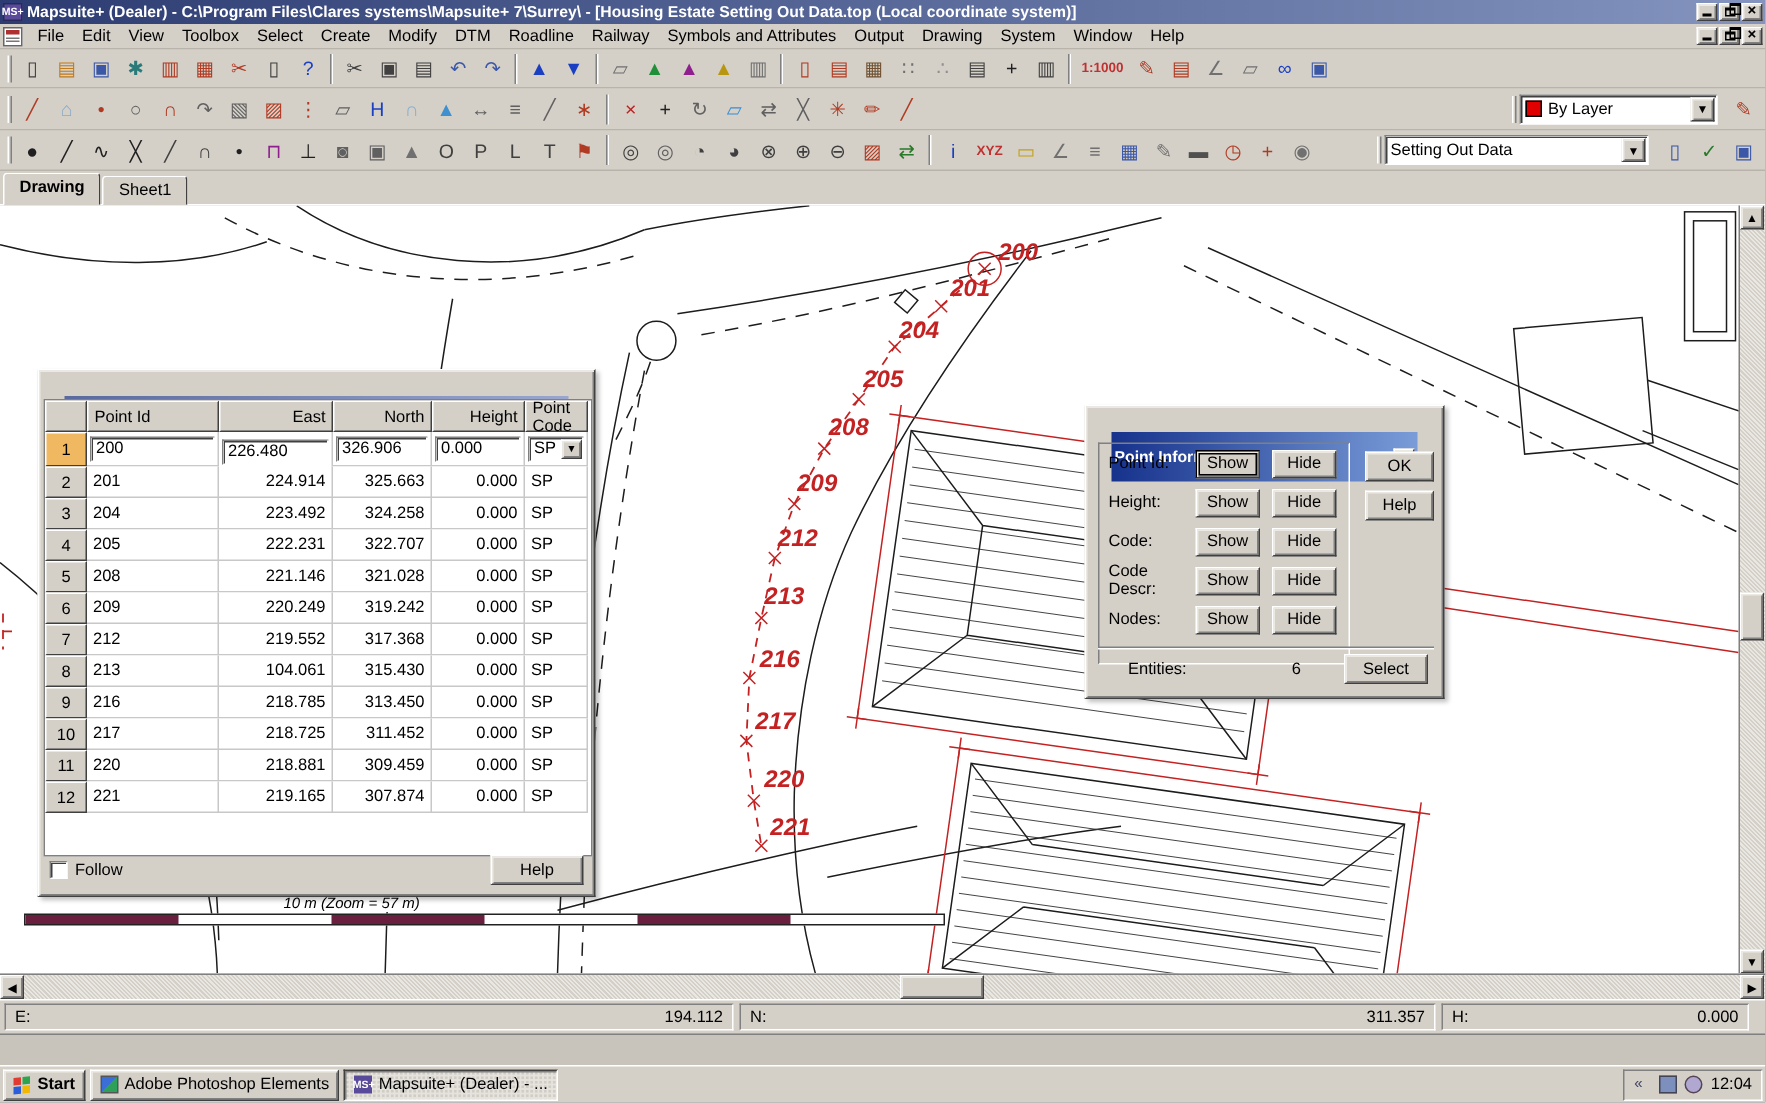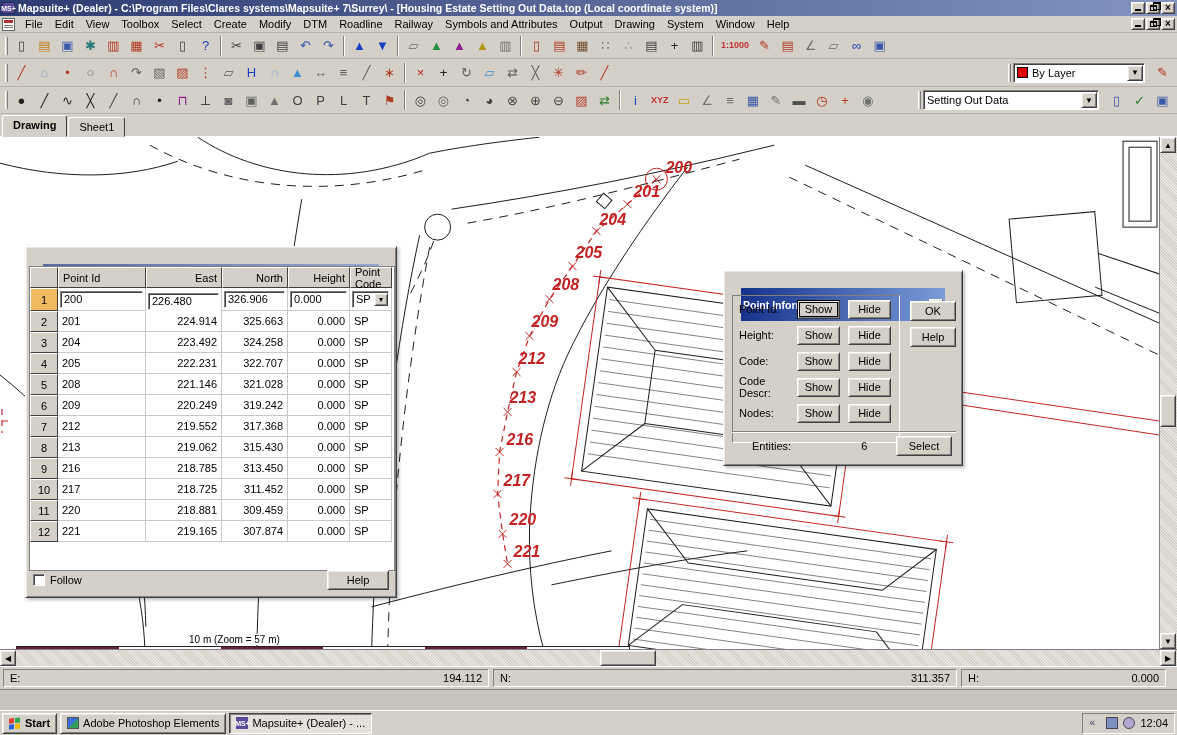--- a/index.html
+++ b/index.html
@@ -58,21 +58,21 @@
   .plabel{fill:#c42222;font-size:16px;font-style:italic;font-weight:bold;font-family:"Liberation Sans",sans-serif;}
 
   
   .scroll-track{background:#e9e7e1;background-image:repeating-linear-gradient(45deg,#d4d0c8 0 1px,transparent 1px 2px);}
   #vscroll{position:absolute;left:1160px;top:0;width:17px;height:512px;}
   #hscroll{position:absolute;left:0;top:512px;width:1177px;height:17px;border-top:1px solid #808080;}
   .sbtn{position:absolute;width:16px;height:16px;font-size:8px;}
   .sthumb{position:absolute;background:#d4d0c8;border:1px solid;border-color:#fff #404040 #404040 #fff;box-shadow:inset 1px 1px 0 #ece9e2, inset -1px -1px 0 #808080;}
 
   
-  #scalebar{position:absolute;left:16px;top:496px;width:614px;}
+  #scalebar{position:absolute;left:16px;top:459px;width:614px;font-style:italic;}
   #scalebar .stext{font-size:10px;margin-left:170px;margin-bottom:1px;background:#fff;display:inline-block;padding:0 3px;}
   #scalebar .sbar{height:8px;border:1px solid #222;display:flex;background:#fff;}
   #scalebar .seg{flex:1;}
   #scalebar .seg.d{background:#6b1f3e;}
 
   
   .dialog{position:absolute;background:#d4d0c8;border:1px solid;border-color:#fff #404040 #404040 #fff;box-shadow:inset 1px 1px 0 #ece9e2, inset -1px -1px 0 #808080, 2px 2px 3px rgba(0,0,0,.25);}
   .dtitle{height:33px;margin:17px;display:flex;align-items:center;padding:0 2px;color:#fff;font-weight:bold;font-size:10.5px;}
   .dtitle .dtext{flex:1;white-space:nowrap;overflow:hidden;}
   .dclose{width:14px;height:12px;font-size:9px;font-weight:bold;}
@@ -506,21 +506,21 @@
           <div class="rhdr" style="width: 28px;">7</div>
           <div class="tcell " style="width: 88px;">212</div>
           <div class="tcell num" style="width: 76px;">219.552</div>
           <div class="tcell num" style="width: 66px;">317.368</div>
           <div class="tcell num" style="width: 62px;">0.000</div>
           <div class="tcell " style="width: 42px;">SP</div>
         </div>
         <div class="trow">
           <div class="rhdr" style="width: 28px;">8</div>
           <div class="tcell " style="width: 88px;">213</div>
-          <div class="tcell num" style="width: 76px;">219.062</div>
+          <div class="tcell num" style="width: 76px;">104.061</div>
           <div class="tcell num" style="width: 66px;">315.430</div>
           <div class="tcell num" style="width: 62px;">0.000</div>
           <div class="tcell " style="width: 42px;">SP</div>
         </div>
         <div class="trow">
           <div class="rhdr" style="width: 28px;">9</div>
           <div class="tcell " style="width: 88px;">216</div>
           <div class="tcell num" style="width: 76px;">218.785</div>
           <div class="tcell num" style="width: 66px;">313.450</div>
           <div class="tcell num" style="width: 62px;">0.000</div>

